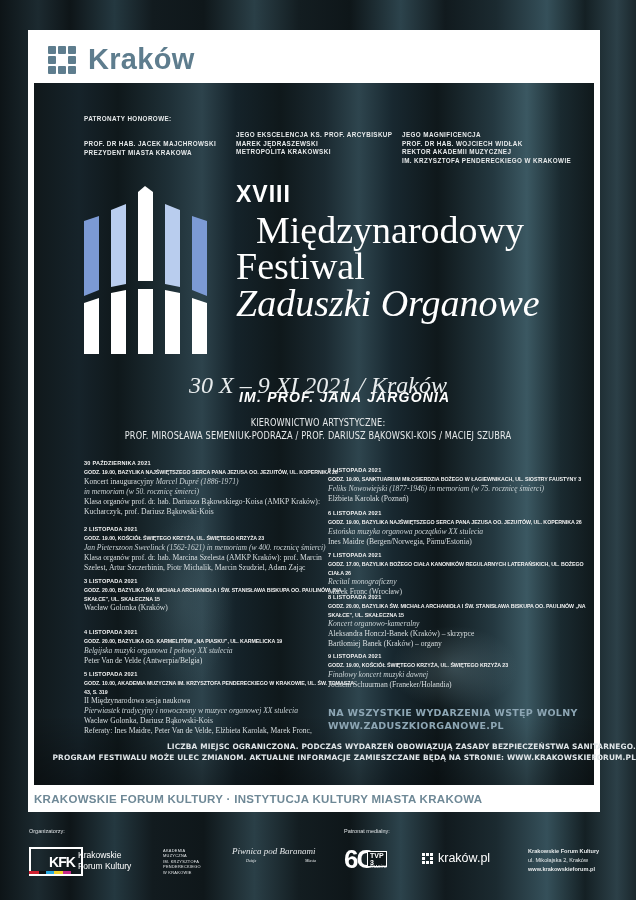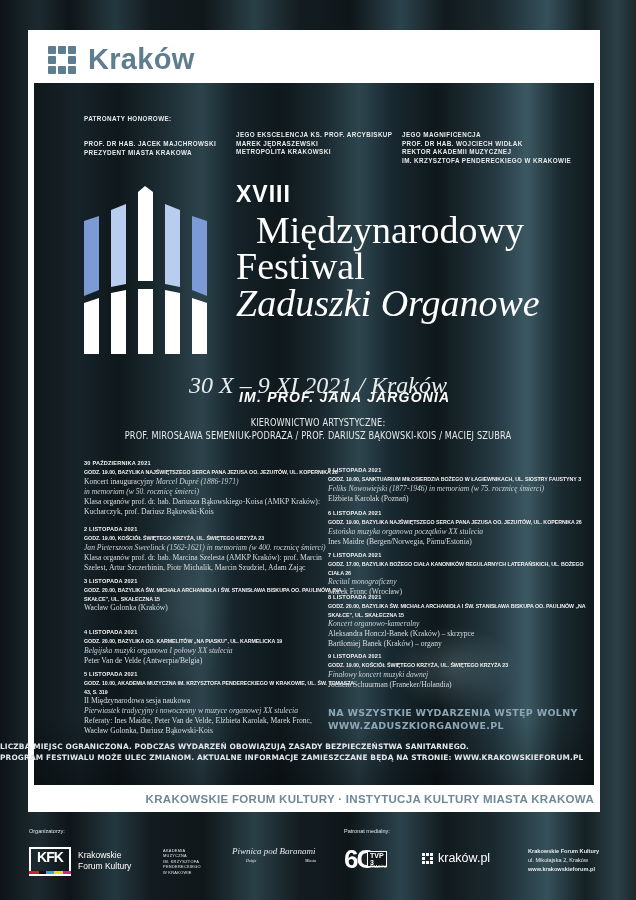--- a/index.html
+++ b/index.html
@@ -30,25 +30,25 @@
   .t3{font-family:"Liberation Serif",serif;font-style:italic;font-size:38px;line-height:38px;}
   .patron{position:absolute;left:239px;top:341px;font-size:14px;font-weight:bold;font-style:italic;letter-spacing:1.2px;margin-top:48px;}
   .dates{position:absolute;left:0;width:636px;top:372px;text-align:center;font-family:"Liberation Serif",serif;font-style:italic;font-size:24px;color:#e8eced;}
   .art{position:absolute;left:0;width:636px;top:416px;text-align:center;font-family:"DejaVu Sans",sans-serif;font-size:10px;line-height:13px;color:#e6e9ea;transform:scaleX(.82);letter-spacing:.2px;}
   .ev{position:absolute;width:260px;}
   .ev .d{font-size:5.6px;font-weight:bold;letter-spacing:.2px;line-height:9px;color:#f0f0f0;}
   .ev .loc{font-size:5.3px;font-weight:bold;line-height:8.5px;color:#f0f0f0;letter-spacing:-.05px;}
   .ev .l{font-family:"Liberation Serif",serif;font-size:7.6px;line-height:10px;color:#d9dfe1;}
   .ev .i{font-family:"Liberation Serif",serif;font-style:italic;font-size:7.6px;line-height:10px;color:#c9d2d5;}
   .free{position:absolute;left:328px;top:698px;font-family:"DejaVu Sans",sans-serif;font-weight:bold;font-size:9.5px;line-height:13px;color:#8da6b4;letter-spacing:.3px;margin-top:8px;}
-  .notice{position:absolute;left:0;width:636px;top:742px;text-align:left;font-family:"DejaVu Sans",sans-serif;font-weight:bold;font-size:7.4px;line-height:10.5px;color:#dfe5e8;letter-spacing:.15px;}
-  .kfk-band{position:absolute;left:34px;top:785px;width:560px;height:27px;display:flex;align-items:center;justify-content:flex-end;}
+  .notice{position:absolute;left:0;width:636px;top:742px;text-align:right;font-family:"DejaVu Sans",sans-serif;font-weight:bold;font-size:7.4px;line-height:10.5px;color:#dfe5e8;letter-spacing:.15px;}
+  .kfk-band{position:absolute;left:34px;top:785px;width:560px;height:27px;display:flex;align-items:center;justify-content:flex-start;}
   .kfk-band span{font-weight:bold;font-size:11.5px;color:#6e8896;letter-spacing:.3px;}
   .footer-label{position:absolute;font-size:5.5px;color:#dfe3e5;}
-  .kfk-logo{position:absolute;left:29px;top:847px;width:38px;height:25px;border:2px solid #fff;display:flex;align-items:flex-start;justify-content:center;font-weight:bold;font-size:14px;letter-spacing:-1px;}
+  .kfk-logo{position:absolute;left:29px;top:847px;width:38px;height:25px;border:2px solid #fff;display:flex;align-items:center;justify-content:center;font-weight:bold;font-size:14px;letter-spacing:-1px;padding-left:12px;}
   .kfk-stripe{position:absolute;left:29px;top:871px;width:42px;height:3px;background:linear-gradient(90deg,#d02030 0 25%,#111 25% 40%,#2aa8e0 40% 60%,#f2d22e 60% 80%,#c62a8a 80%);}
   .kfk-name{position:absolute;left:78px;top:850px;font-size:8.5px;line-height:10.5px;}
   .amk{position:absolute;left:163px;top:848px;font-size:3.9px;line-height:5.4px;letter-spacing:.3px;color:#e5e8ea;}
   .piwnica{position:absolute;left:232px;top:846px;font-family:"Liberation Serif",serif;font-style:italic;font-size:9px;color:#e5e8ea;}
   .piwnica .sub{font-size:4px;display:flex;justify-content:space-between;width:70px;margin-left:14px;margin-top:2px;}
   .tvp{position:absolute;left:344px;top:846px;}
   .tvp .six{font-size:26px;font-weight:bold;line-height:26px;letter-spacing:-2px;}
   .tvp .box{position:absolute;left:23px;top:5px;font-size:7px;font-weight:bold;border:1px solid #fff;padding:0 2px;background:#0f181b;}
   .tvp .kr{position:absolute;left:26px;top:19px;font-size:3.8px;}
   .kpl{position:absolute;left:422px;top:851px;display:flex;align-items:center;}
@@ -153,22 +153,22 @@
   <div class="loc">GODZ. 20.00, BAZYLIKA OO. KARMELITÓW „NA PIASKU”, UL. KARMELICKA 19</div>
   <div class="i">Belgijska muzyki organowa I połowy XX stulecia</div>
   <div class="l">Peter Van de Velde (Antwerpia/Belgia)</div>
 </div>
 
 <div class="ev" style="left:84px;top:670px;width:270px;">
   <div class="d">5 LISTOPADA 2021</div>
   <div class="loc">GODZ. 10.00, AKADEMIA MUZYCZNA IM. KRZYSZTOFA PENDERECKIEGO W KRAKOWIE, UL. ŚW. TOMASZA 43, S. 319</div>
   <div class="l">II Międzynarodowa sesja naukowa</div>
   <div class="i">Pierwiastek tradycyjny i nowoczesny w muzyce organowej XX stulecia</div>
+  <div class="l">Wacław Golonka, Dariusz Bąkowski-Kois</div>
   <div class="l">Referaty: Ines Maidre, Peter Van de Velde, Elżbieta Karolak, Marek Fronc,</div>
-  <div class="l">Wacław Golonka, Dariusz Bąkowski-Kois</div>
 </div>
 
 <div class="ev" style="left:328px;top:466px;">
   <div class="d">5 LISTOPADA 2021</div>
   <div class="loc">GODZ. 19.00, SANKTUARIUM MIŁOSIERDZIA BOŻEGO W ŁAGIEWNIKACH, UL. SIOSTRY FAUSTYNY 3</div>
   <div class="i">Feliks Nowowiejski (1877-1946) in memoriam (w 75. rocznicę śmierci)</div>
   <div class="l">Elżbieta Karolak (Poznań)</div>
 </div>
 
 <div class="ev" style="left:328px;top:509px;">

